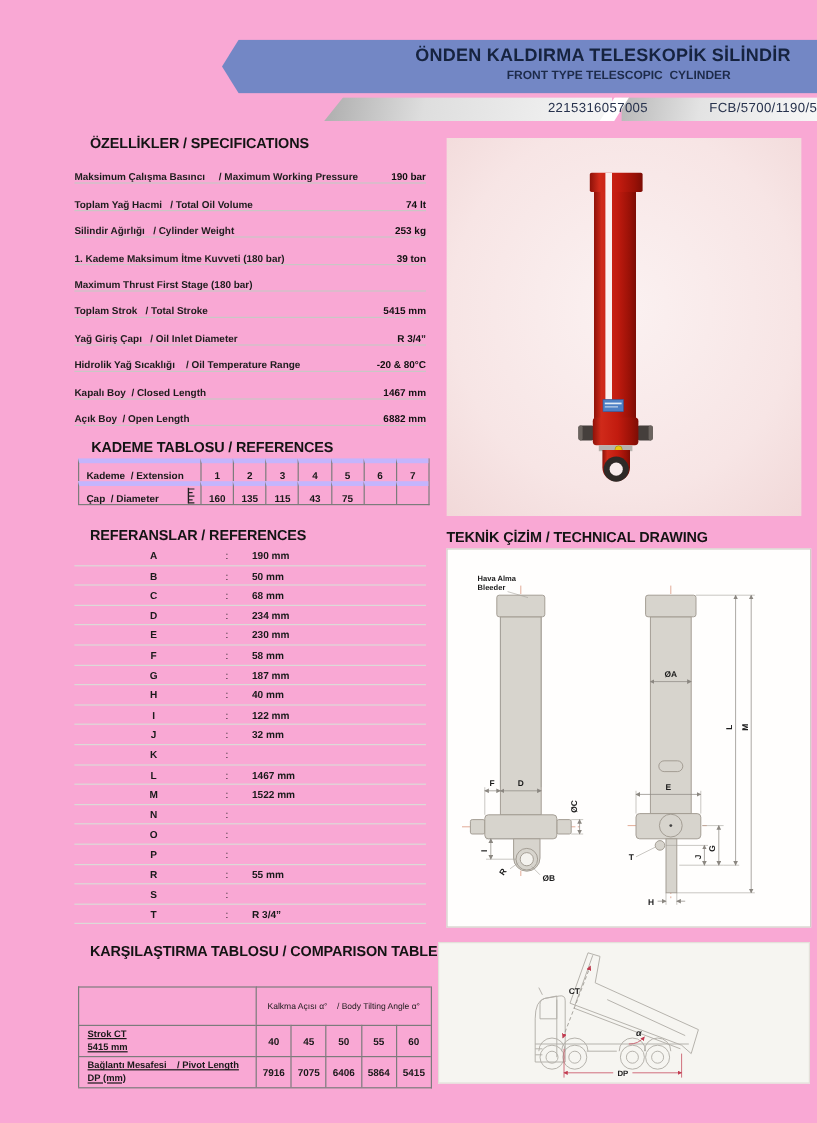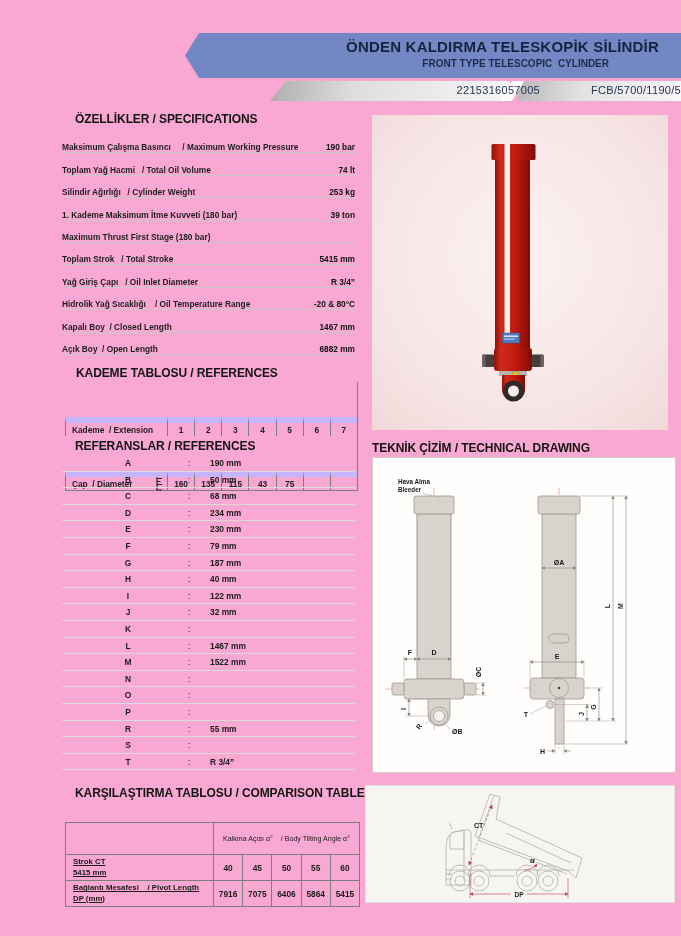--- a/index.html
+++ b/index.html
@@ -32,22 +32,22 @@
   
   .specs{left:62px;top:131px;width:293px;}
   .spec-row{height:22.4px;display:flex;justify-content:space-between;align-items:flex-end;
             border-bottom:1px solid #c9c7c5;box-sizing:border-box;}
   .spec-label{font-size:8.3px;font-weight:bold;color:#1d1d1d;white-space:pre;}
   .spec-value{font-size:8.3px;font-weight:bold;color:#111;white-space:pre;}
 
   
   .ktable{left:65px;top:382px;width:293px;display:grid;grid-template-columns:102px repeat(7,1fr);
           border-right:1px solid #7c7c7c;border-bottom:1px solid #7c7c7c;box-sizing:border-box;}
-  .ktable .c{border-left:1px solid #7c7c7c;border-top:6px solid #c4b5fd;height:19px;
-             display:flex;align-items:center;justify-content:center;font-size:8.3px;font-weight:bold;box-sizing:border-box;margin-top:35px;}
+  .ktable .c{border-left:1px solid #7c7c7c;border-top:4px solid #c4b5fd;height:19px;
+             display:flex;align-items:flex-end;justify-content:center;font-size:8.3px;font-weight:bold;box-sizing:border-box;}
   .ktable .lab{justify-content:space-between;padding:0 4px 0 6px;font-weight:bold;white-space:pre;}
 
   
   .refs{left:62px;top:455px;width:293px;}
   .ref-row{position:relative;height:16.6px;border-bottom:1px solid #dcdad8;box-sizing:border-box;}
   .ref-key{position:absolute;left:58px;top:3px;width:16px;text-align:center;font-size:8.4px;font-weight:bold;}
   .ref-colon{position:absolute;left:126px;top:3px;font-size:8.4px;}
   .ref-val{position:absolute;left:148px;top:3px;font-size:8.4px;font-weight:bold;white-space:pre;}
 
   
@@ -188,21 +188,21 @@
         <span class="ref-val">234 mm</span>
       </div>
     <div class="ref-row">
         <span class="ref-key">E</span>
         <span class="ref-colon">:</span>
         <span class="ref-val">230 mm</span>
       </div>
     <div class="ref-row">
         <span class="ref-key">F</span>
         <span class="ref-colon">:</span>
-        <span class="ref-val">79 mm</span>
+        <span class="ref-val">58 mm</span>
       </div>
     <div class="ref-row">
         <span class="ref-key">G</span>
         <span class="ref-colon">:</span>
         <span class="ref-val">187 mm</span>
       </div>
     <div class="ref-row">
         <span class="ref-key">H</span>
         <span class="ref-colon">:</span>
         <span class="ref-val">40 mm</span>

